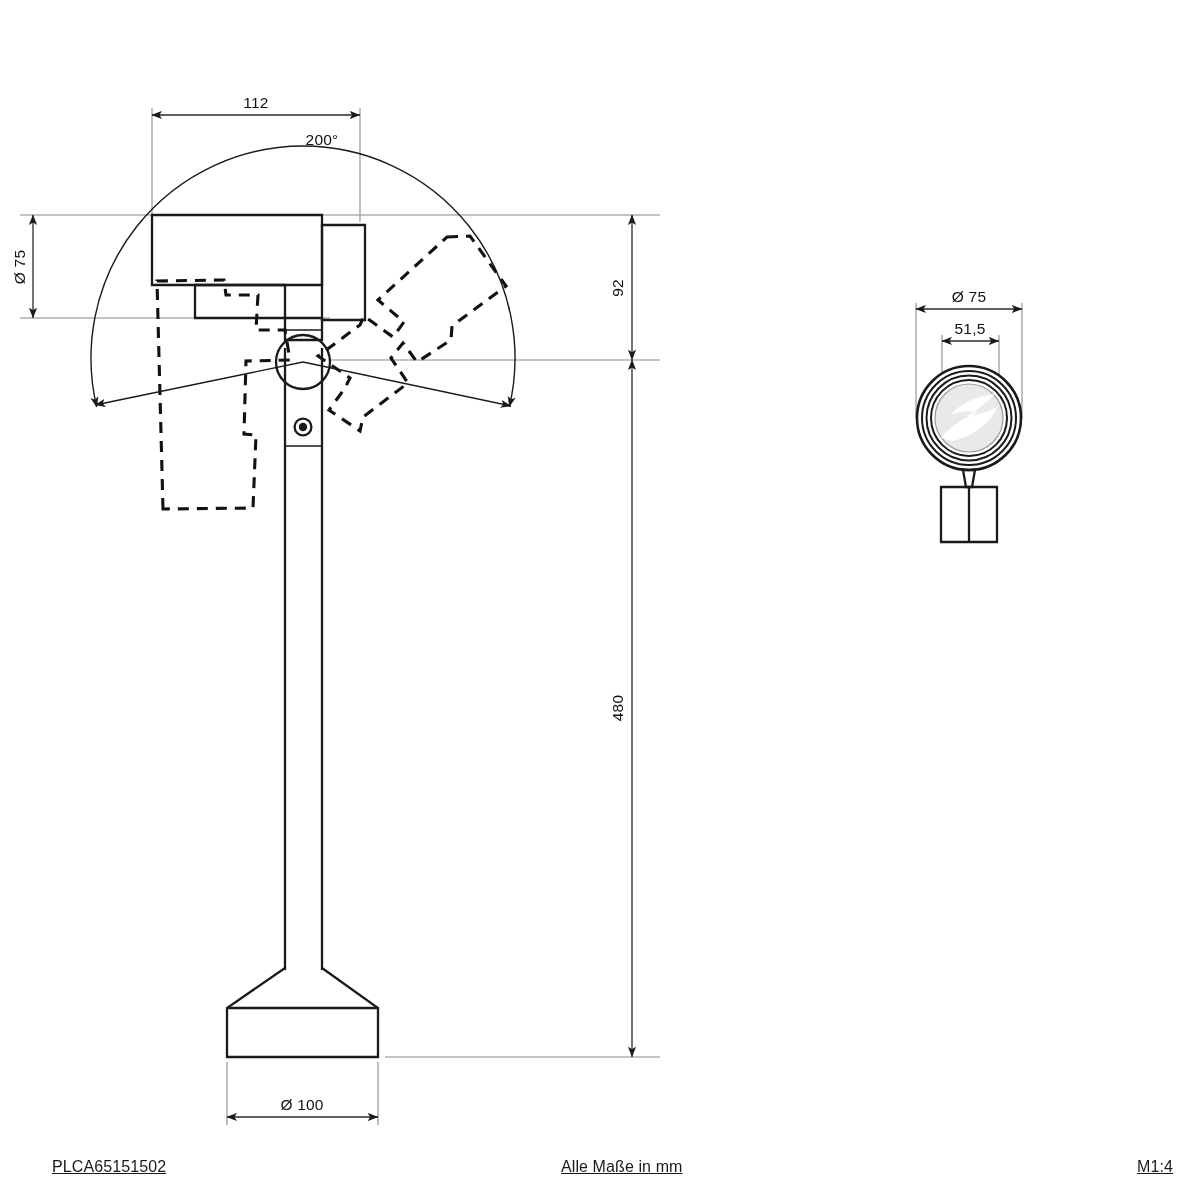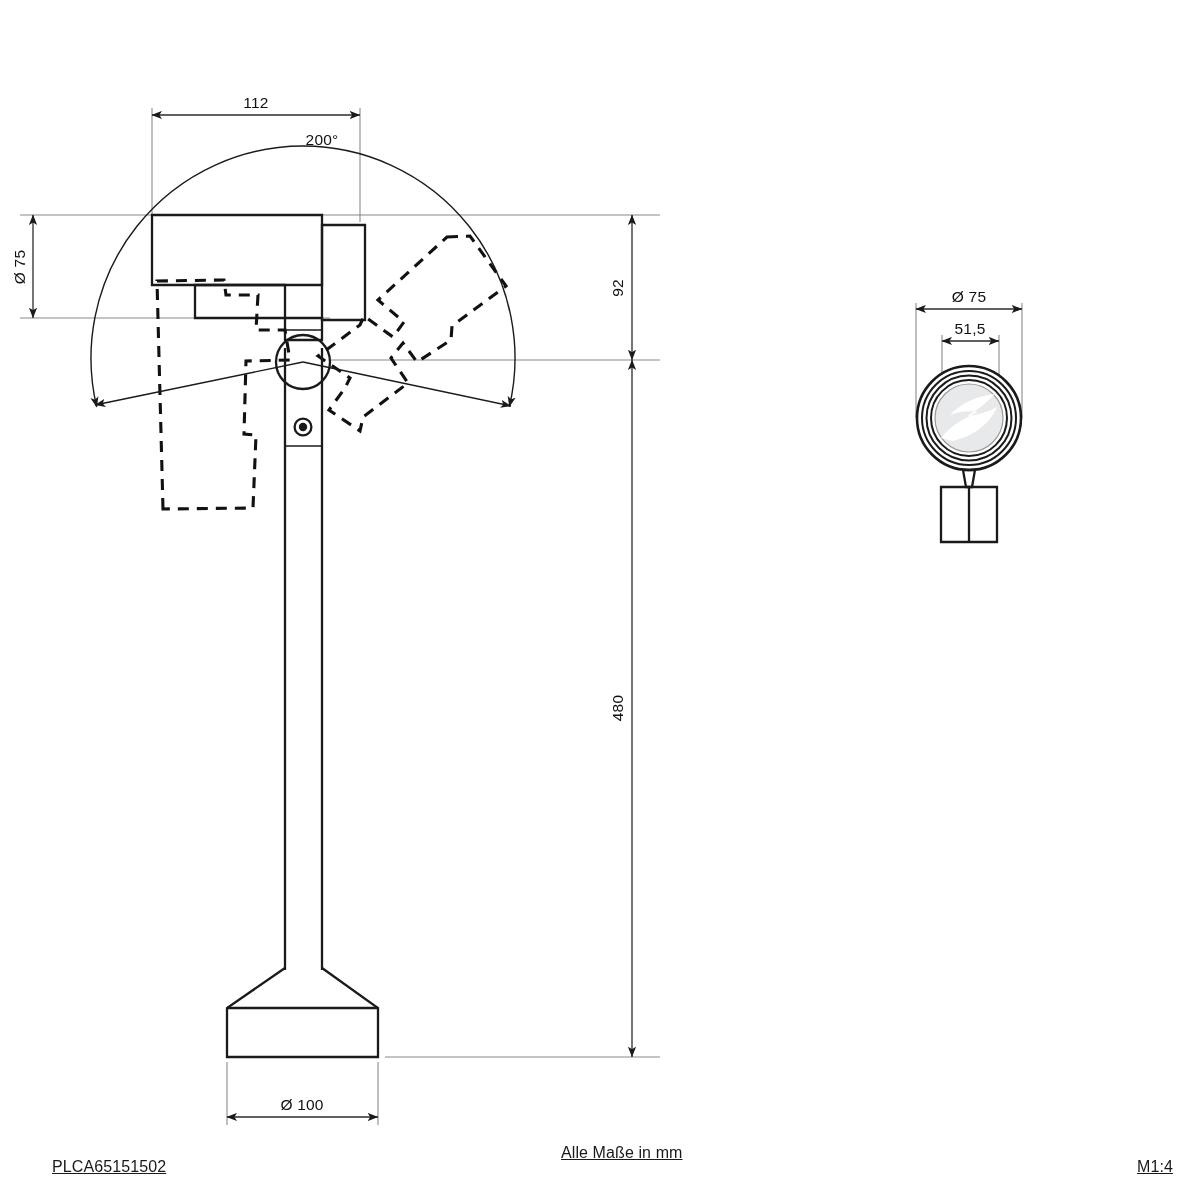--- a/index.html
+++ b/index.html
@@ -31,21 +31,21 @@
   }
   .footer-item {
     position: absolute;
     font-size: 16px;
     color: #1a1a1a;
     white-space: nowrap;
     letter-spacing: 0.1px;
     text-decoration: underline;
   }
   .footer-left  { left: 52px;  top: 18px; }
-  .footer-mid   { left: 561px; top: 4px; }
+  .footer-mid   { left: 561px; top: 18px; }
   .footer-right { left: 1137px; top: 18px; }
 
   
   .obj   { fill: none; stroke: #1a1a1a; stroke-width: 2.3; }
   .obj-thin { fill: none; stroke: #1a1a1a; stroke-width: 1.6; }
   .ghost { fill: none; stroke: #111111; stroke-width: 3.1; stroke-dasharray: 11 8; stroke-linecap: butt; }
   .ext   { fill: none; stroke: #8a8a8a; stroke-width: 1.1; }
   .dimline { fill: none; stroke: #2b2b2b; stroke-width: 1.3; }
   .arcline { fill: none; stroke: #1a1a1a; stroke-width: 1.4; }
   .dimtext {

